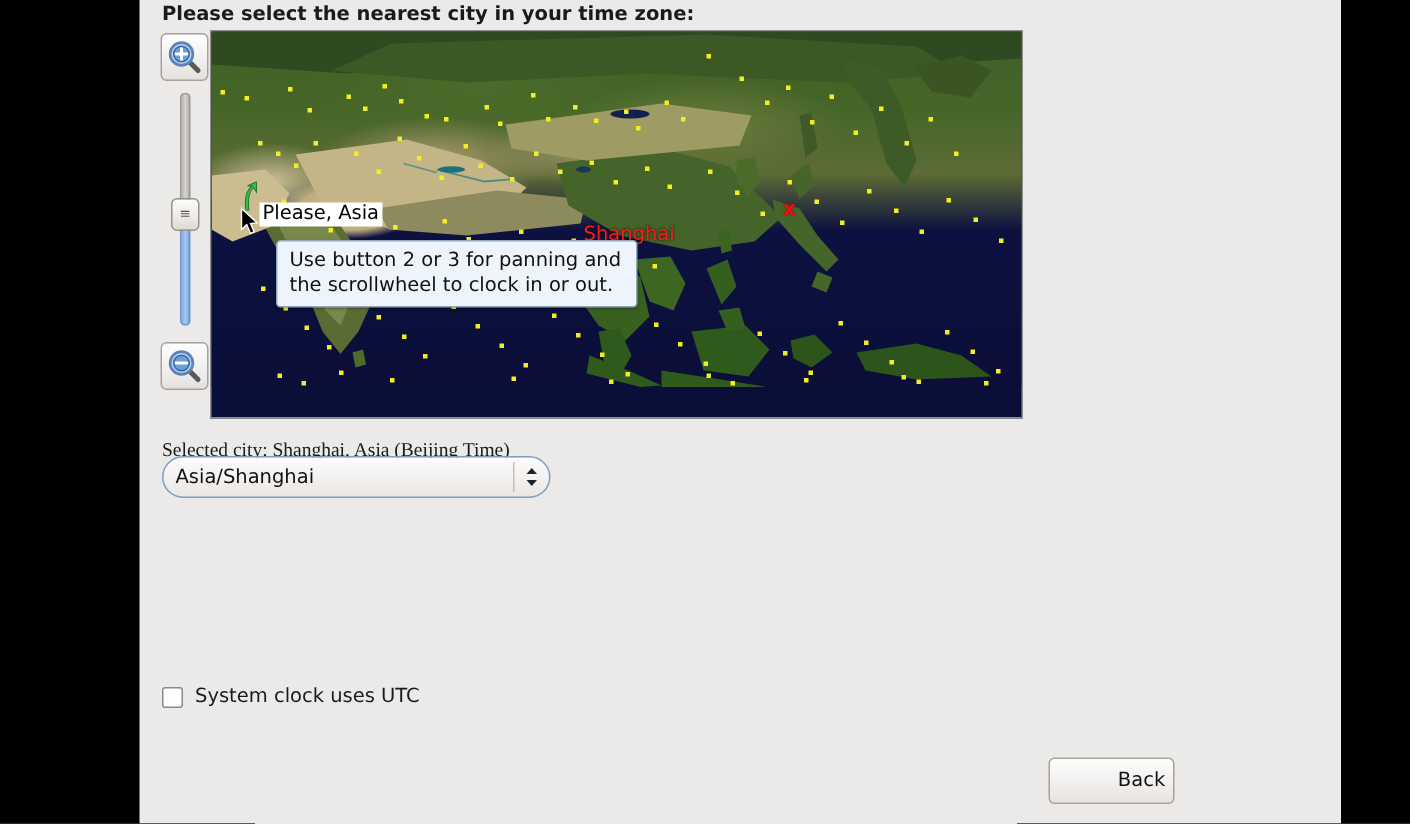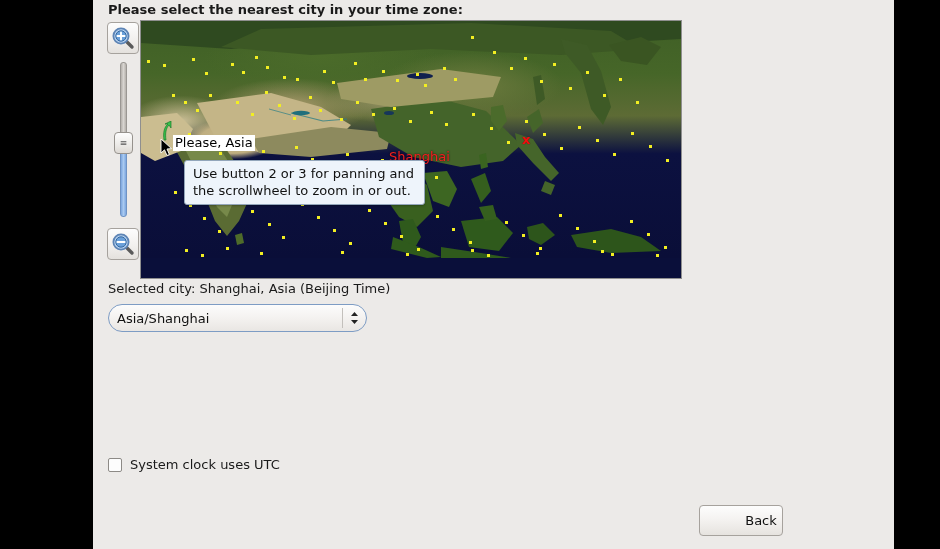--- a/index.html
+++ b/index.html
@@ -115,21 +115,21 @@
   }
   #slider-thumb {
     position: absolute; left: -6px; top: 70px; width: 19px; height: 22px;
     background: linear-gradient(180deg,#fdfdfd,#eceae7 60%,#ddd9d4);
     border: 1px solid #96928d; border-radius: 4px;
     display: flex; align-items: center; justify-content: center;
     font-size: 9px; color: #555; line-height: 4px;
   }
 
   
-  #selected-city { left: 15px; top: 281px; }
+  #selected-city { left: 15px; top: 292px; font-family: Liberation Serif, serif; }
   #tz-combo {
     position: absolute; left: 15px; top: 304px; width: 259px; height: 28px;
     background: linear-gradient(180deg,#fcfcfc 0%,#f4f2f0 50%,#e9e6e3 100%);
     border: 1px solid #7d9cc4; border-radius: 14px;
     display: flex; align-items: center;
   }
   #tz-combo-value { font-size: 13px; color: #111; padding-left: 8px; flex: 1; }
   #tz-combo-sep { width: 1px; height: 20px; background: #c3c0bc; }
   #tz-combo-arrow {
     width: 23px; display:flex; align-items:center; justify-content:center;
@@ -357,21 +357,21 @@
           <path d="M1,1 L1,15 L4.5,11.8 L7,17.5 L9.4,16.5 L7,11 L11.5,10.6 Z" fill="#000000" stroke="#ffffff" stroke-width="0.9"></path>
         </svg>
 
         <div id="hover-label">Please, Asia</div>
 
         <div id="sel-marker">x</div>
         <div id="sel-label">Shanghai</div>
 
         <div id="tooltip">
           <div>Use button 2 or 3 for panning and</div>
-          <div>the scrollwheel to zoom in or out.</div>
+          <div>the scrollwheel to clock in or out.</div>
         </div>
       </div>
 
     </div>
 
     <div class="zoom-btn" id="zoom-in">
       <svg width="24" height="24" viewBox="0 0 24 24">
         <line x1="14.5" y1="14.5" x2="21" y2="21" stroke="#5a5a5a" stroke-width="3.4" stroke-linecap="round"></line>
         <circle cx="10" cy="10" r="7.6" fill="#b9d4f2" stroke="#5d84b5" stroke-width="1.8"></circle>
         <circle cx="10" cy="10" r="5.2" fill="#6aa0da" stroke="#35689f" stroke-width="1"></circle>

